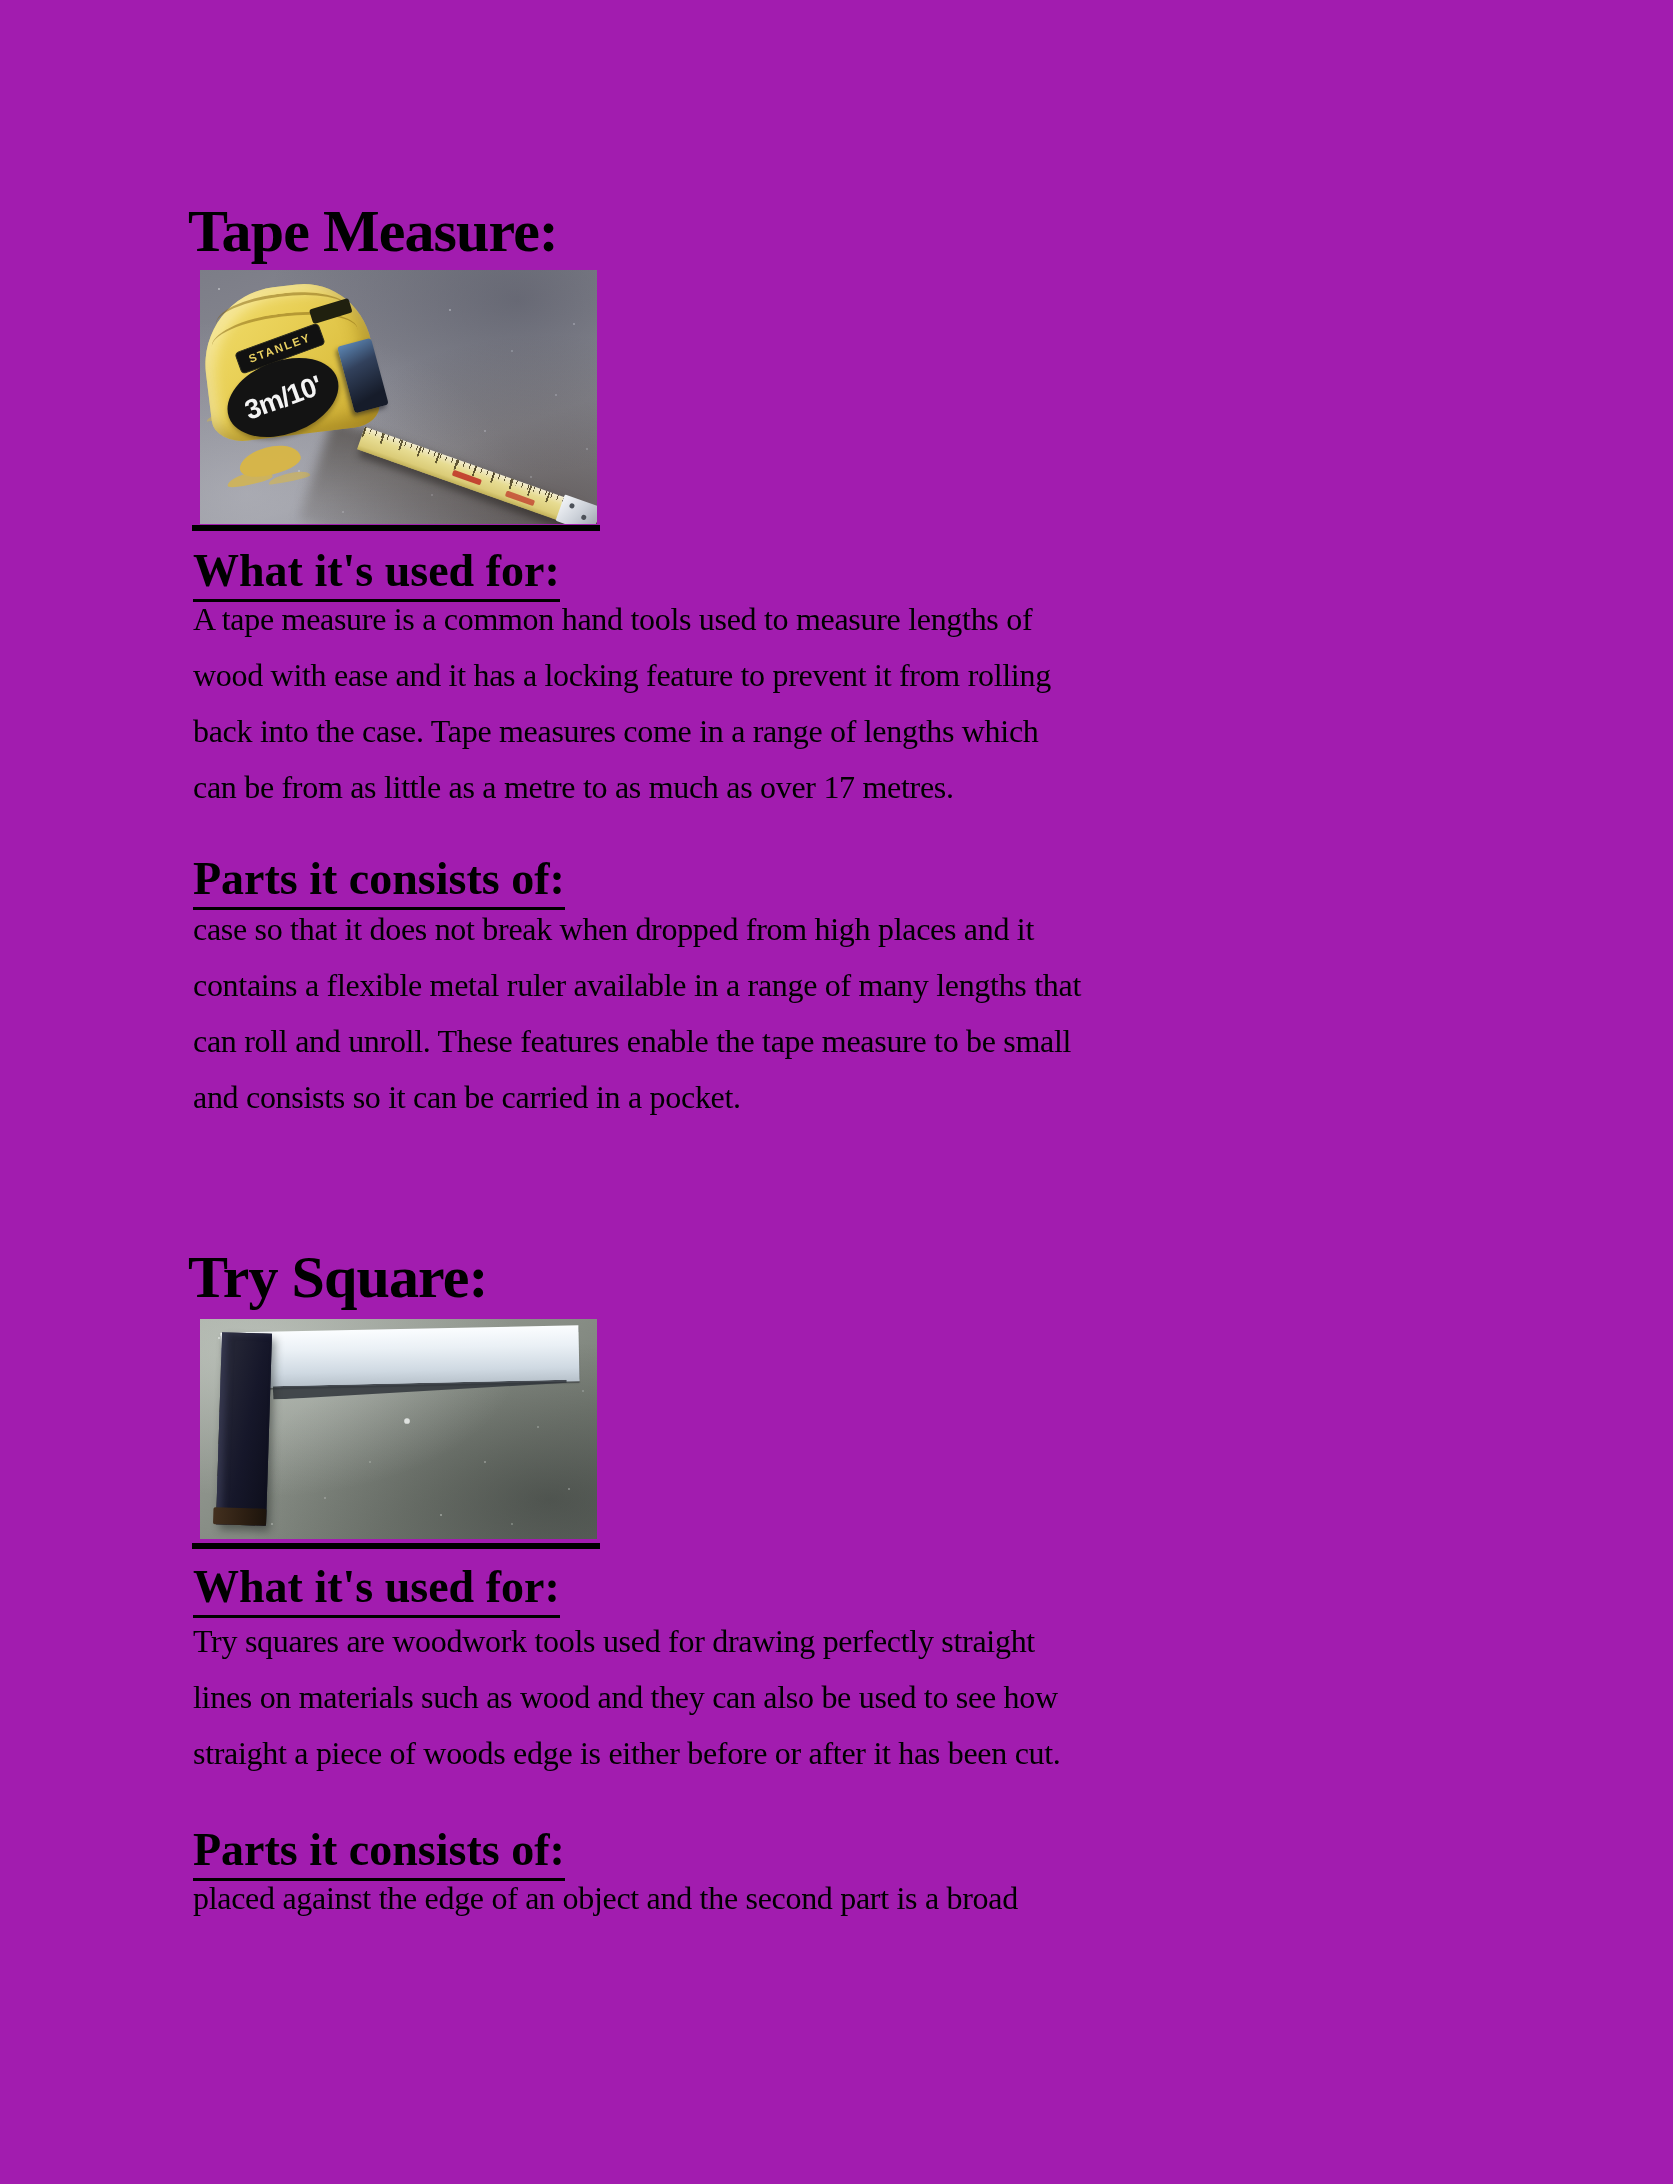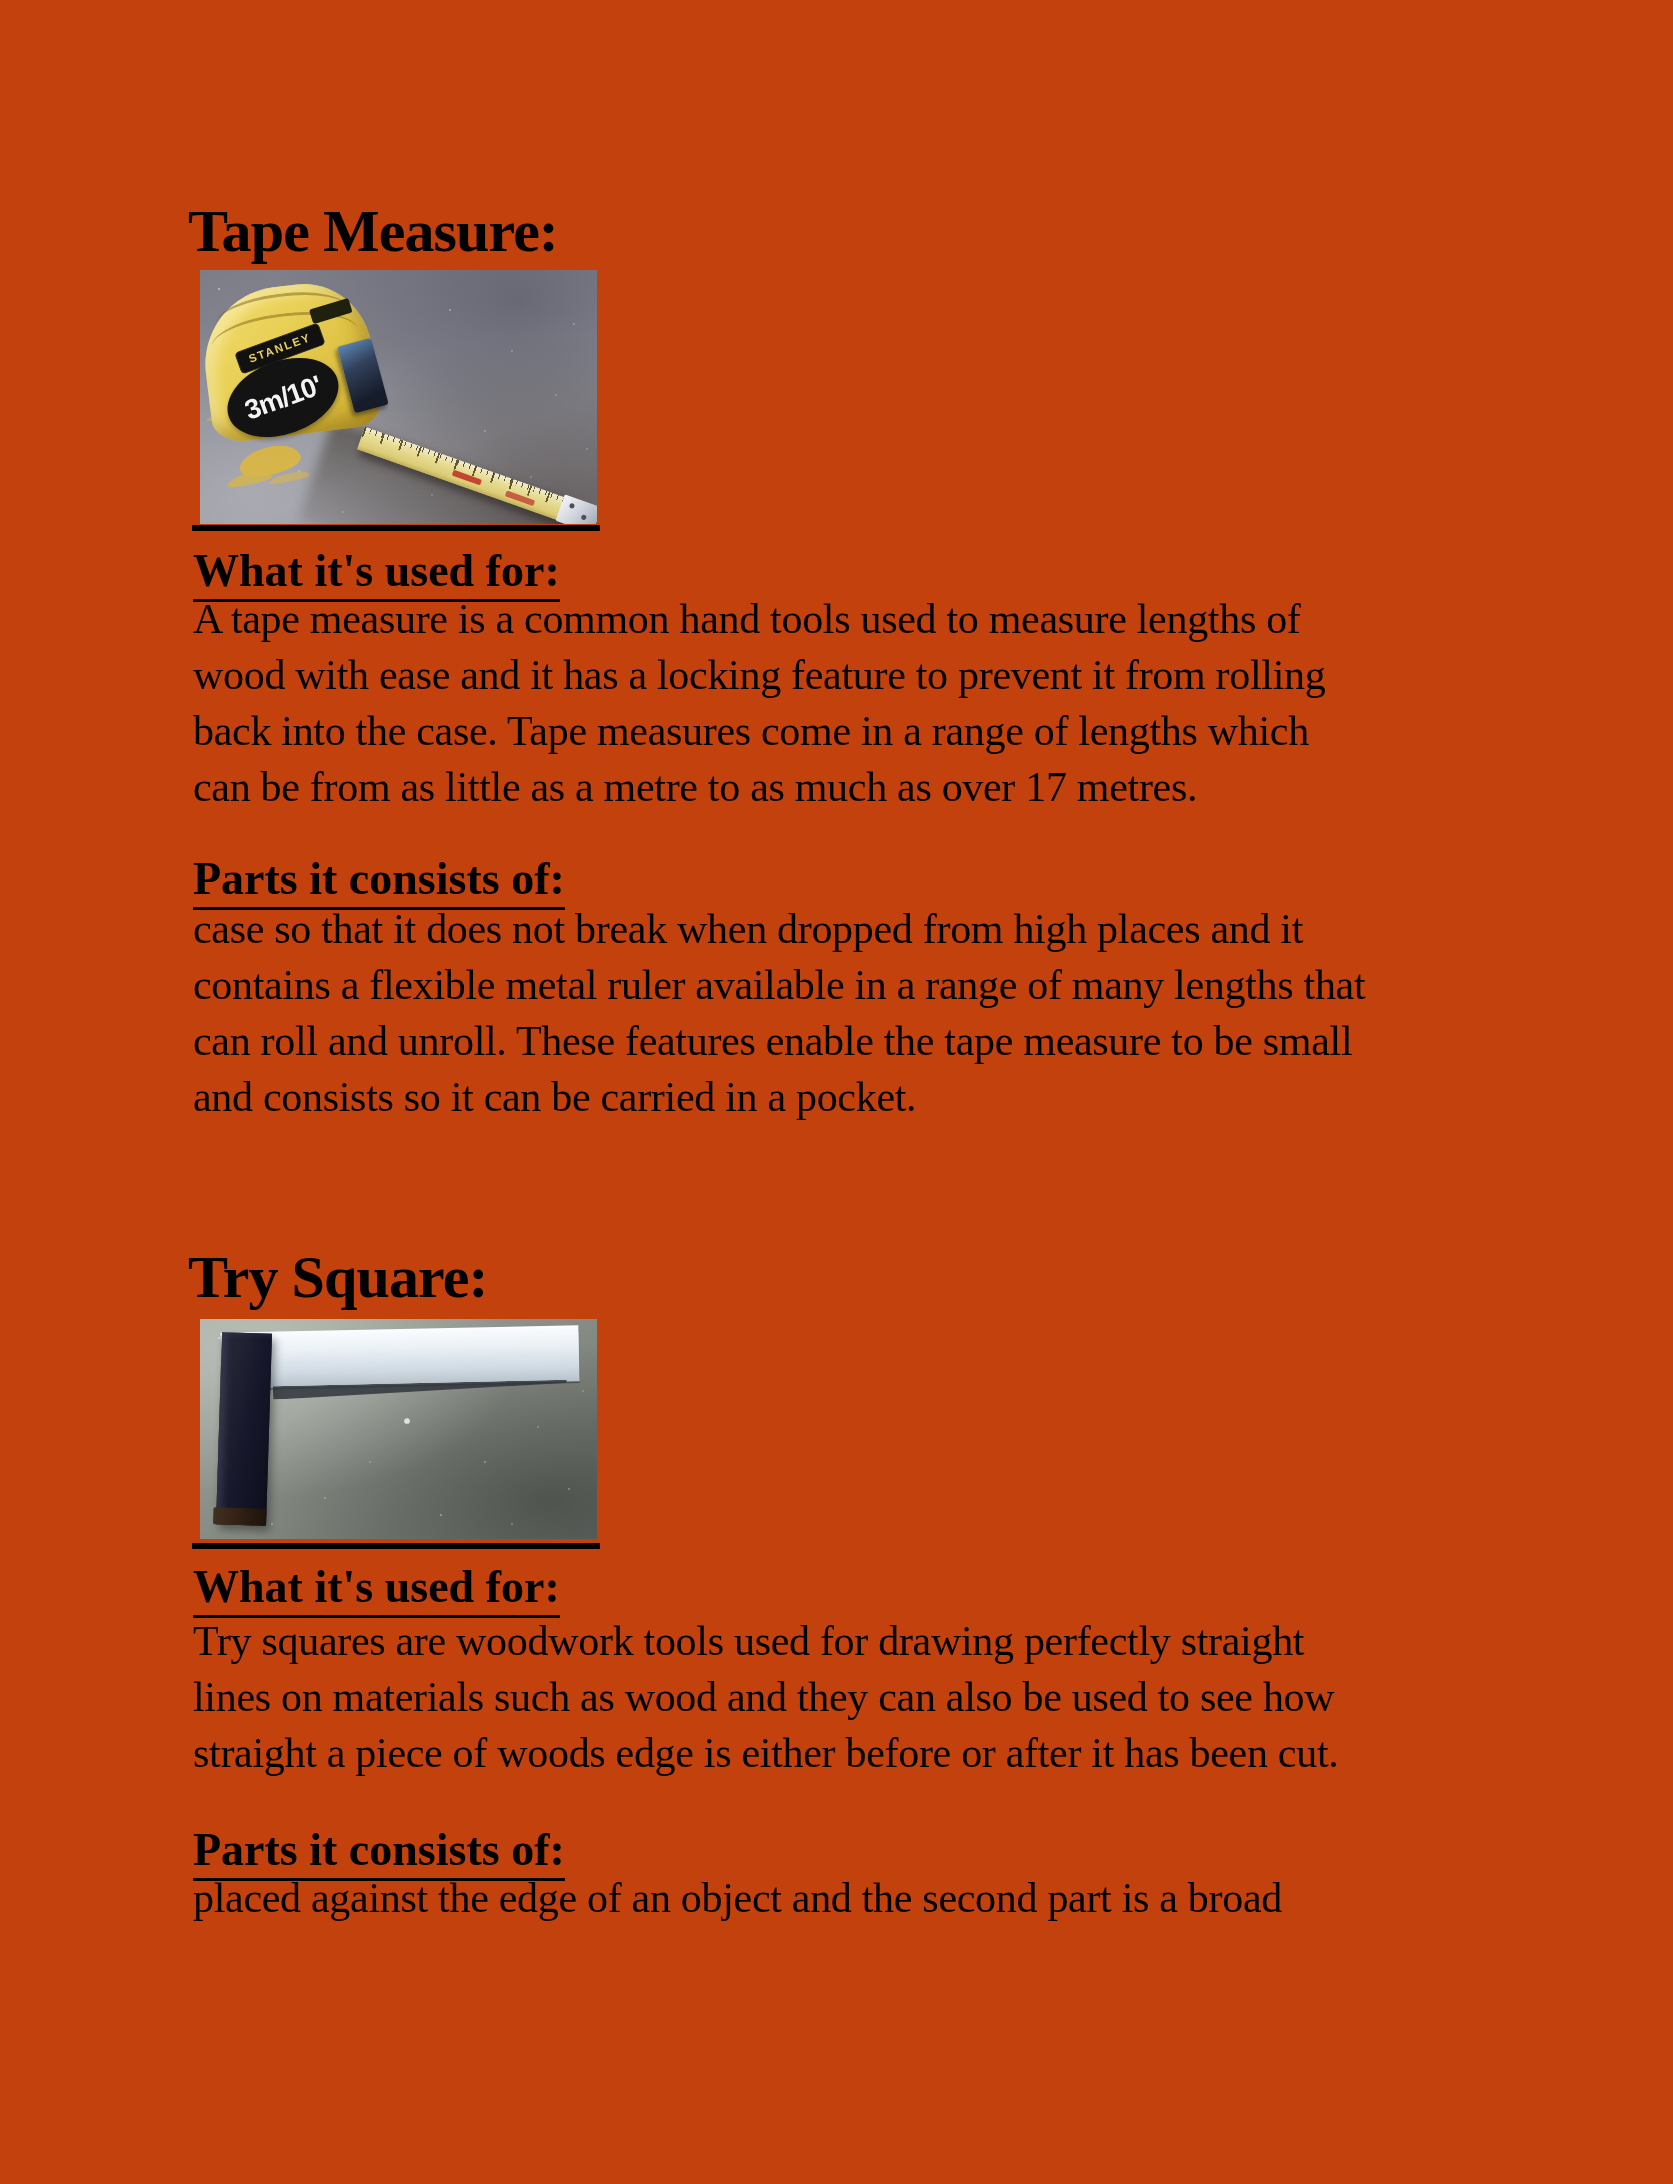--- a/index.html
+++ b/index.html
@@ -1,27 +1,27 @@
 <!DOCTYPE html>
 <html style="font-size:14px"><head>
 <meta charset="utf-8">
 <style>
   * { margin:0; padding:0; box-sizing:border-box; }
   html,body { background:#ffffff; }
   .page {
-    position:relative; width:1673px; height:2185px; background:#c2410c;
+    position:relative; width:1673px; height:2185px; background:#a21caf;
     font-family:"Liberation Serif", serif; color:#000; overflow:hidden;
   }
   .title {
     position:absolute; left:188px; font-weight:bold; font-size:60px; line-height:74px;
     letter-spacing:-0.9px; white-space:nowrap;
   }
   .heading { position:absolute; left:193px; font-size:46px; line-height:55px; white-space:nowrap; }
   .heading .hu { border-bottom:3.5px solid #000; padding-bottom:2.7px; }
-  .para { position:absolute; left:193px; font-size:42px; line-height:56px; letter-spacing:-0.3px; }
+  .para { position:absolute; left:193px; font-size:32px; line-height:56px; letter-spacing:-0.3px; }
   .para .line { white-space:nowrap; }
   .rule { position:absolute; left:192px; width:408px; height:6.2px; background:#000; }
 
   .photo { position:absolute; left:200px; width:397px; overflow:hidden; }
 
   
   .photo-tape {
     top:270px; height:254px;
     background:
       radial-gradient(ellipse at 80% 12%, rgba(50,52,68,.38), transparent 55%),

